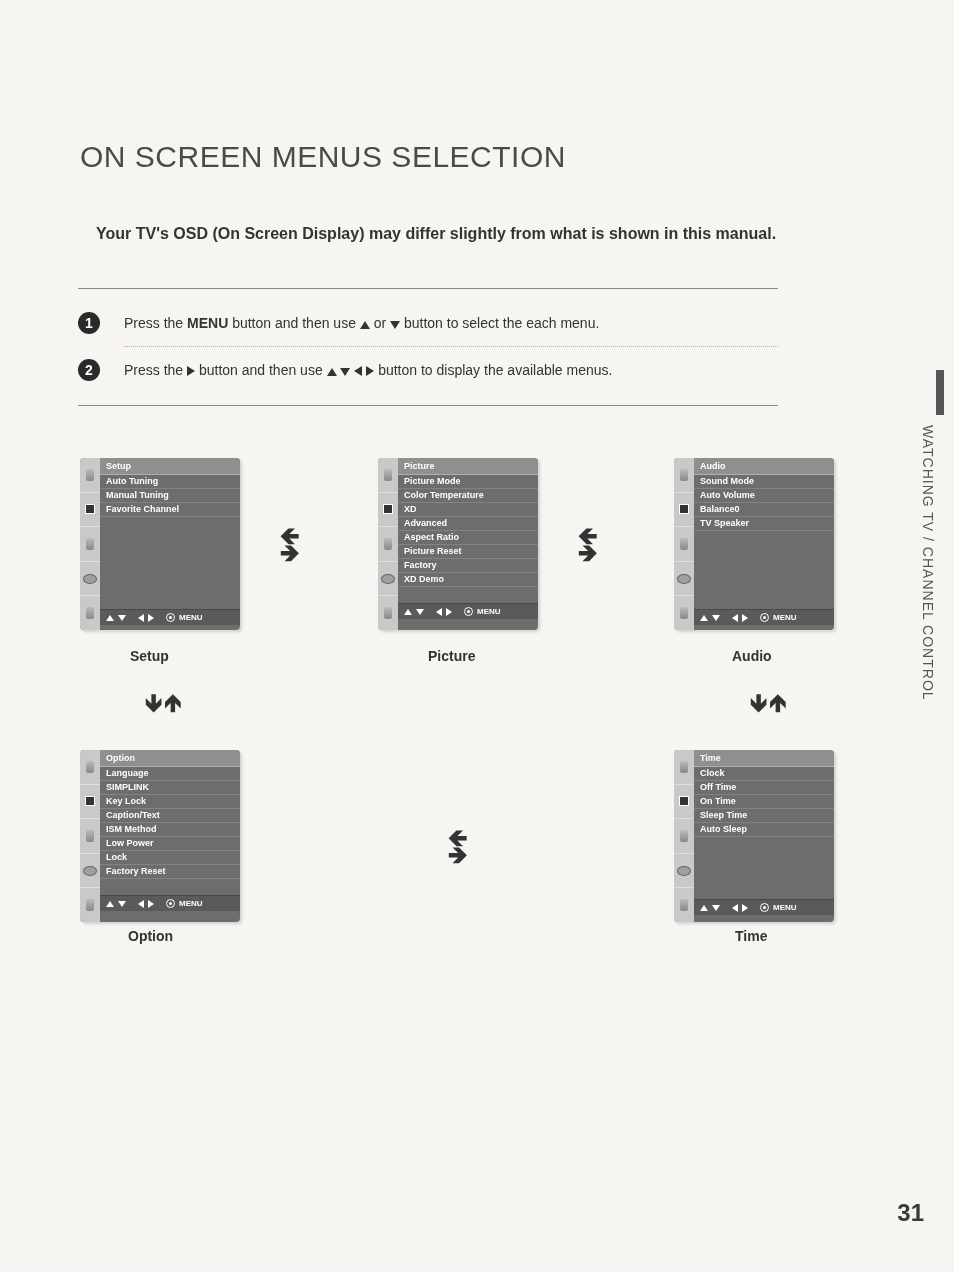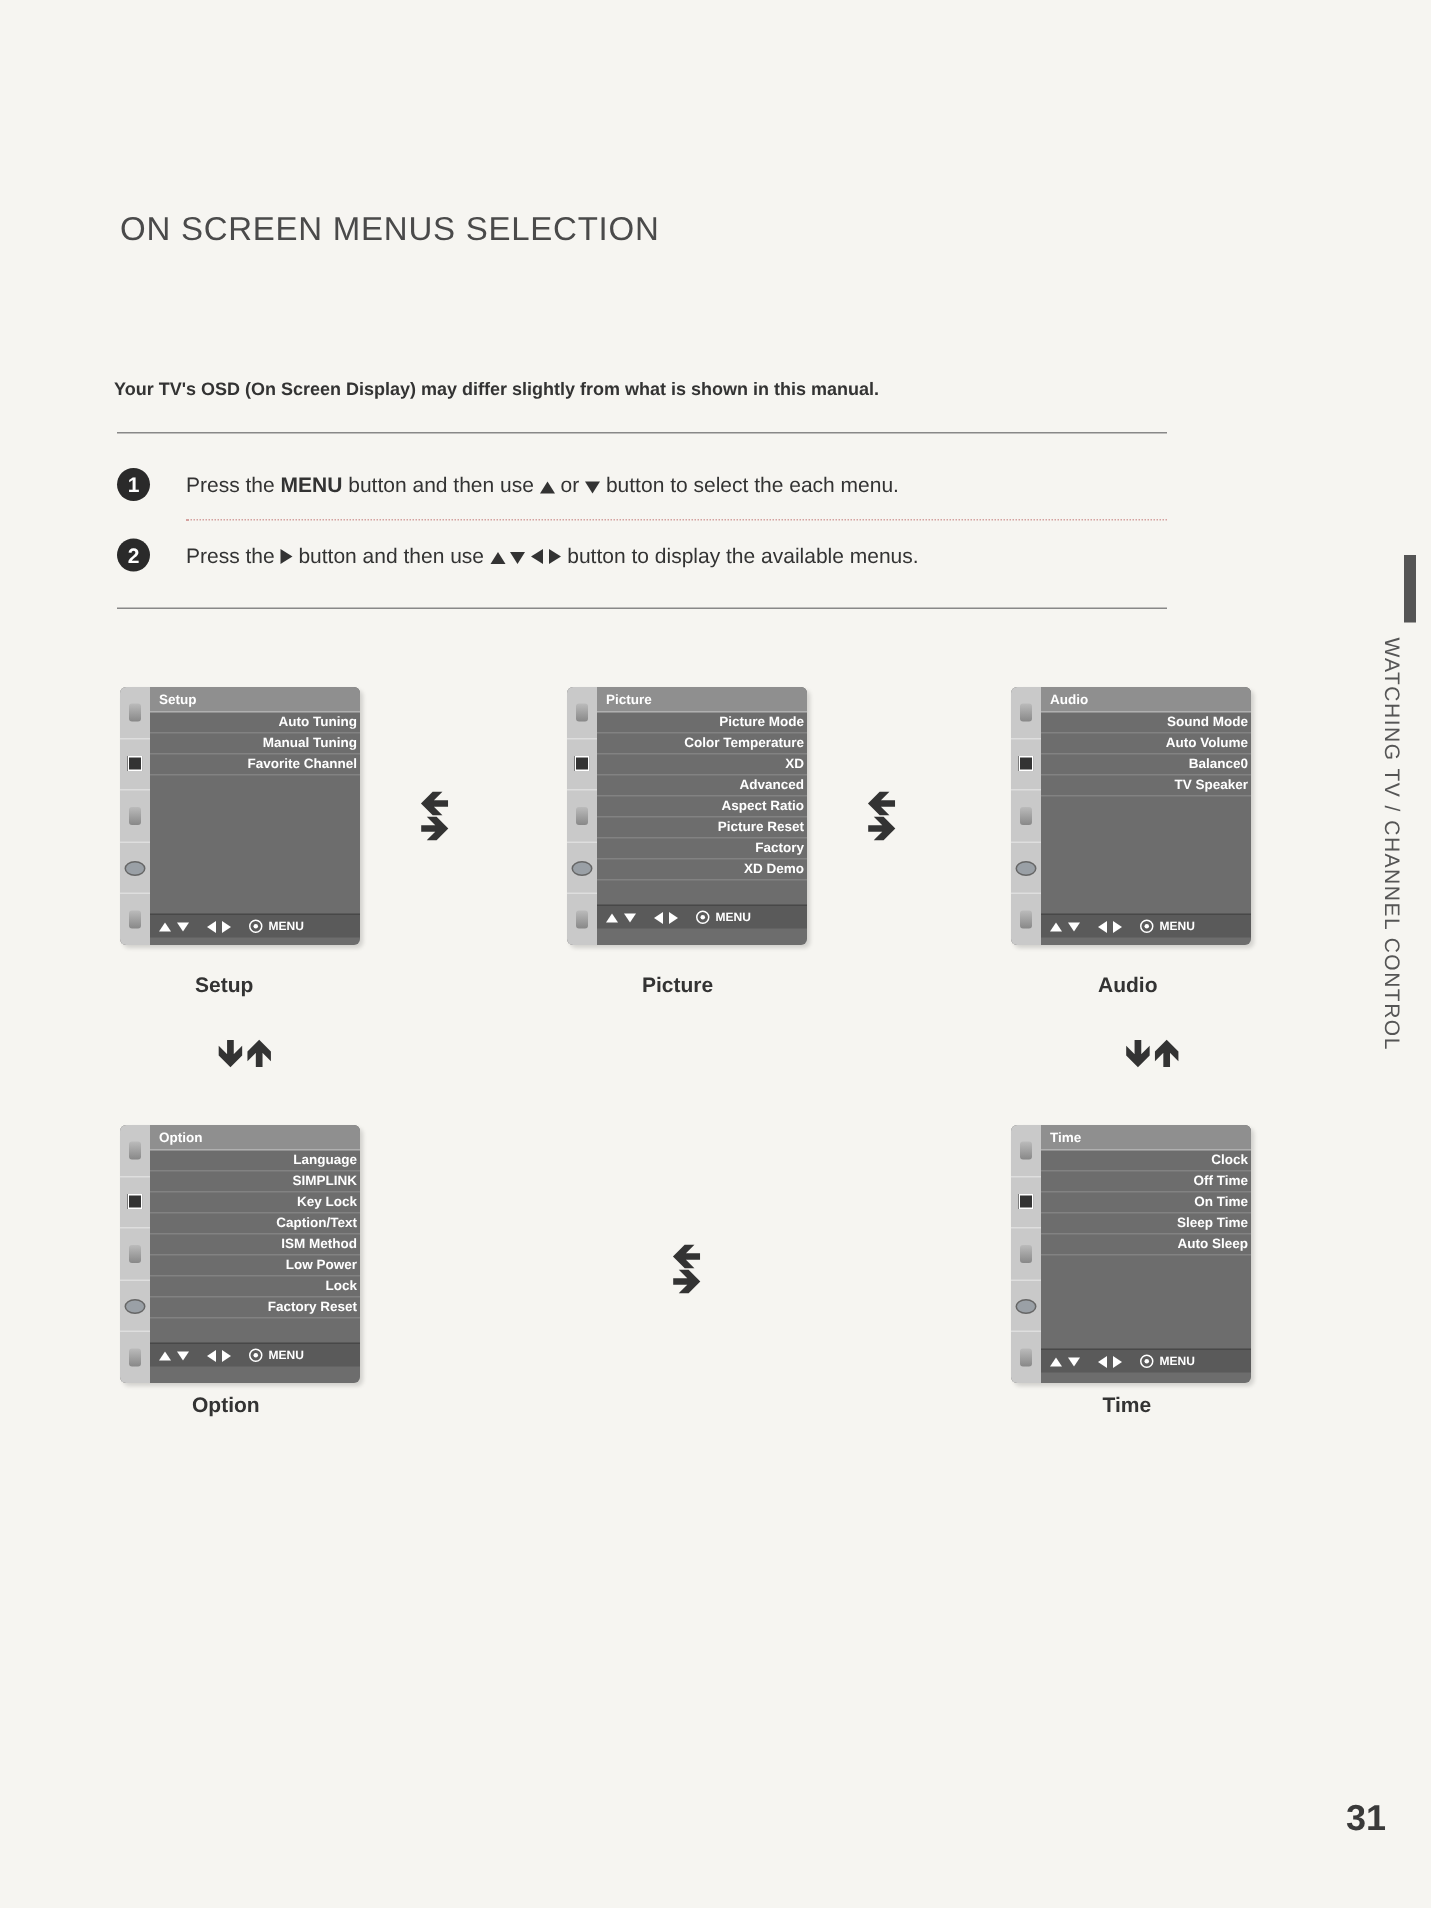--- a/index.html
+++ b/index.html
@@ -15,33 +15,32 @@
   .page {
     position: relative;
     width: 100%;
     height: 100%;
     box-sizing: border-box;
   }
   .title {
     position: absolute;
     left: 80px;
     top: 140px;
-    font-size: 22px;
+    font-size: 30px;
     font-weight: 500;
     letter-spacing: 0.5px;
     color: #4a4a4a;
   }
   .intro {
     position: absolute;
-    left: 76px;
+    left: 96px;
     top: 225px;
-    font-size: 12px;
+    font-size: 16px;
     font-weight: 700;
     color: #333;
-    margin-top: 27px;
   }
   .hr1 {
     position: absolute;
     left: 78px;
     top: 280px;
     width: 700px;
     border: none;
     border-top: 1px solid #888;
   }
   .steps {
@@ -142,21 +141,21 @@
     padding: 3px 6px;
     border-bottom: 1px solid rgba(255,255,255,0.3);
   }
   .osd-item {
     color: #fff;
     font-size: 9px;
     font-weight: 600;
     padding: 1px 2px 2px 6px;
     border-bottom: 1px solid rgba(255,255,255,0.15);
     display: flex;
-    justify-content: flex-end;
+    justify-content: flex-start;
   }
   .osd-item:last-of-type { border-bottom: none; }
   .osd-footer {
     background: #5a5a5a;
     color: #fff;
     font-size: 8px;
     font-weight: 700;
     padding: 3px 6px;
     display: flex;
     align-items: center;

